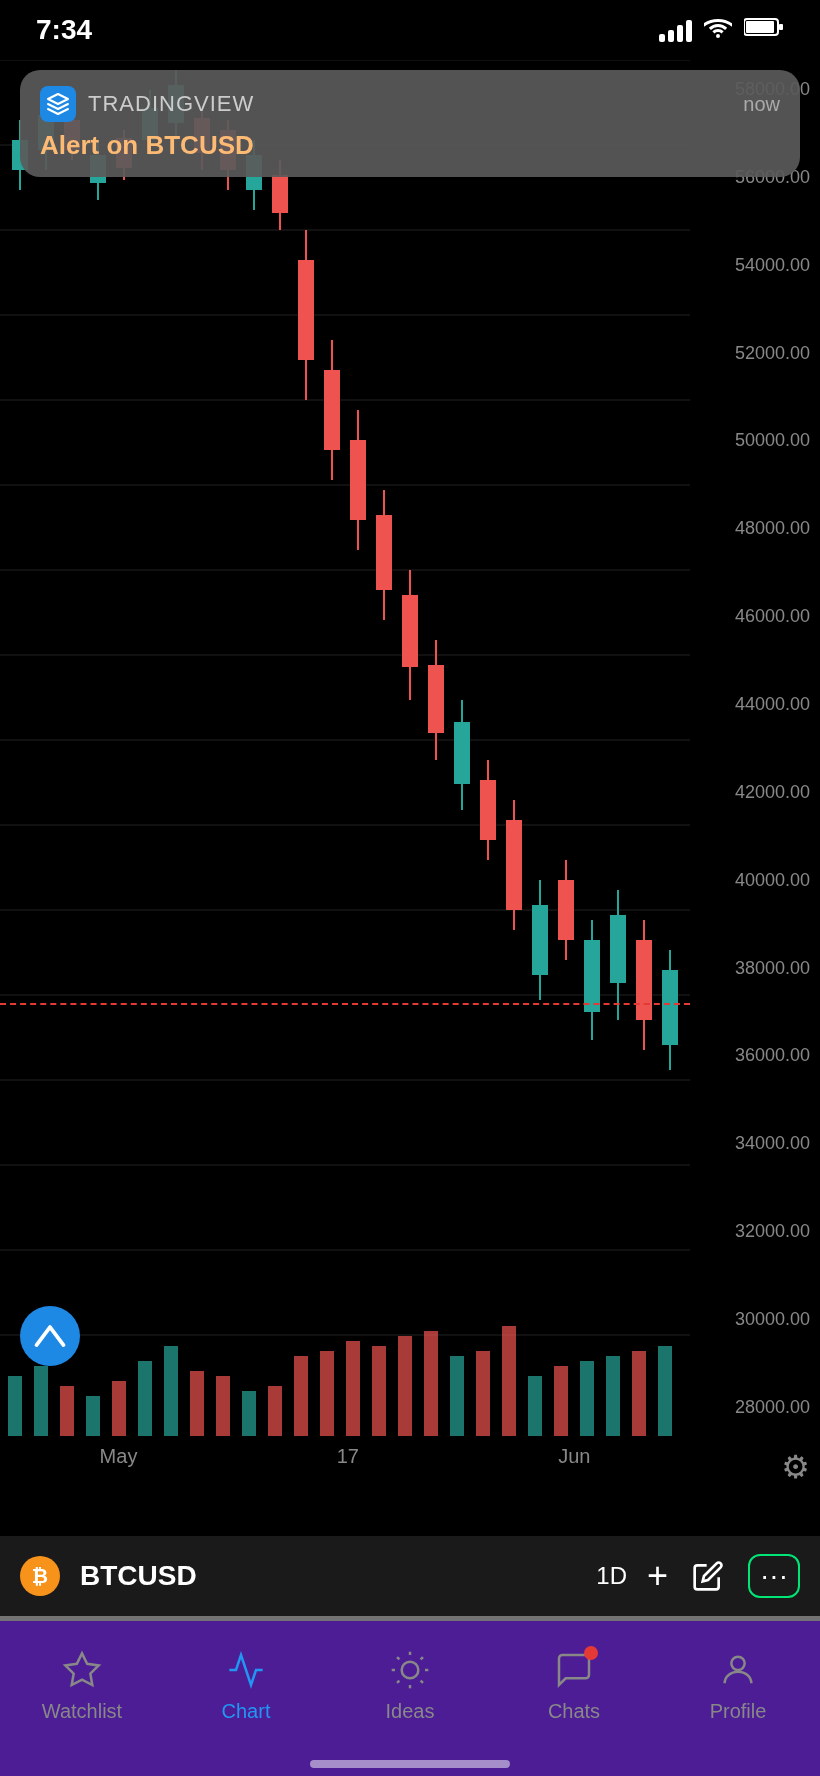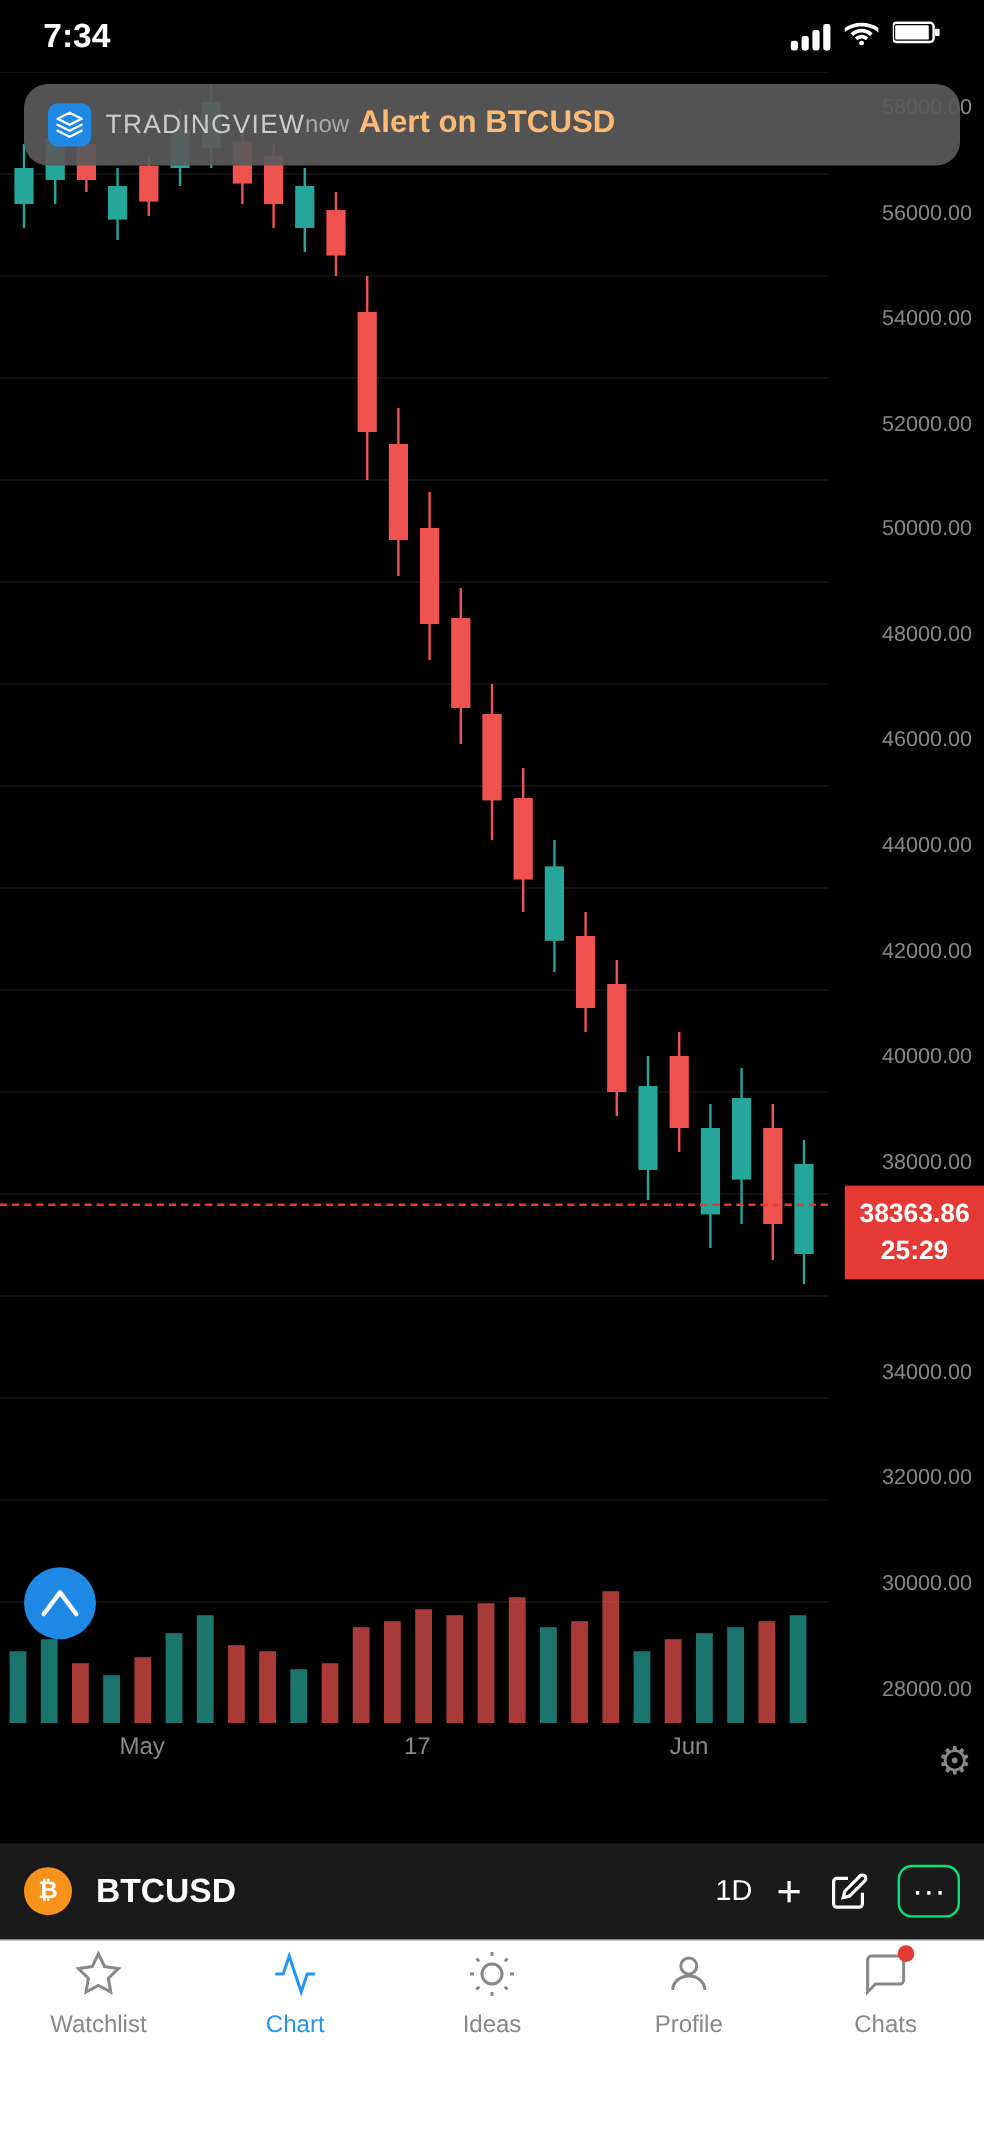--- a/index.html
+++ b/index.html
@@ -58,21 +58,21 @@
     .notification-banner {
       position: absolute;
       top: 70px;
       left: 20px;
       right: 20px;
       background: rgba(90,90,90,0.92);
       border-radius: 20px;
       padding: 16px 20px;
       z-index: 200;
       display: flex;
-      flex-direction: row;
+      flex-direction: column;
       gap: 8px;
     }
     .notif-header {
       display: flex;
       align-items: center;
       justify-content: space-between;
     }
     .notif-app-info {
       display: flex;
       align-items: center;
@@ -248,25 +248,25 @@
       padding: 2px 10px;
     }
 
     
     .bottom-nav {
       position: absolute;
       bottom: 0;
       left: 0;
       right: 0;
       height: 160px;
-      background: #ffffff;
-      border-top: 1px solid #737373;
+      background: #4c1d95;
+      border-top: 5px solid #737373;
       display: flex;
       align-items: flex-start;
-      padding-top: 8px;
+      padding-top: 29px;
     }
     .nav-item {
       flex: 1;
       display: flex;
       flex-direction: column;
       align-items: center;
       gap: 6px;
     }
     .nav-label {
       font-size: 20px;
@@ -473,24 +473,20 @@
     <span class="price-label">40000.00</span>
     <span class="price-label">38000.00</span>
     <span class="price-label">36000.00</span>
     <span class="price-label">34000.00</span>
     <span class="price-label">32000.00</span>
     <span class="price-label">30000.00</span>
     <span class="price-label">28000.00</span>
   </div>
 
   <div class="price-line" style="top: 1003px;"></div>
-  <div class="current-price-badge" style="top: 988px; font-size: 22px; padding: 8px 12px;">
-    <div>38363.86</div>
-    <div>25:29</div>
-  </div>
 
   <div style="position:absolute; bottom:170px; left:20px; width:60px; height:60px; background:#1e88e5; border-radius:50%; display:flex; align-items:center; justify-content:center;">
     <svg width="36" height="36" viewBox="0 0 24 24" fill="none">
       <path d="M3 18l9-12 9 12" stroke="white" stroke-width="2.5" stroke-linecap="round" stroke-linejoin="round"></path>
     </svg>
   </div>
 
   <div class="volume-area">
     <svg width="100%" height="100%" viewBox="0 0 690 160" preserveAspectRatio="none">
       <rect x="8" y="100" width="14" height="60" fill="#26a69a" opacity="0.7"></rect>
@@ -579,32 +575,32 @@
         <line x1="18.36" y1="18.36" x2="19.78" y2="19.78"></line>
         <line x1="1" y1="12" x2="3" y2="12"></line>
         <line x1="21" y1="12" x2="23" y2="12"></line>
         <line x1="4.22" y1="19.78" x2="5.64" y2="18.36"></line>
         <line x1="18.36" y1="5.64" x2="19.78" y2="4.22"></line>
       </svg>
     </div>
     <span class="nav-label">Ideas</span>
   </div>
   <div class="nav-item">
+    <div class="nav-icon-wrapper" style="position:relative;">
+      <svg width="40" height="40" viewBox="0 0 24 24" fill="none" stroke="#888" stroke-width="1.5">
+        <path d="M21 15a2 2 0 0 1-2 2H7l-4 4V5a2 2 0 0 1 2-2h14a2 2 0 0 1 2 2z"></path>
+      </svg>
+      <div class="nav-badge"></div>
+    </div>
+    <span class="nav-label">Chats</span>
+  </div>
+  <div class="nav-item">
     <div class="nav-icon-wrapper">
       <svg width="40" height="40" viewBox="0 0 24 24" fill="none" stroke="#888" stroke-width="1.5">
         <circle cx="12" cy="8" r="4"></circle>
         <path d="M4 20c0-4 3.6-7 8-7s8 3 8 7"></path>
       </svg>
     </div>
     <span class="nav-label">Profile</span>
   </div>
-  <div class="nav-item">
-    <div class="nav-icon-wrapper" style="position:relative;">
-      <svg width="40" height="40" viewBox="0 0 24 24" fill="none" stroke="#888" stroke-width="1.5">
-        <path d="M21 15a2 2 0 0 1-2 2H7l-4 4V5a2 2 0 0 1 2-2h14a2 2 0 0 1 2 2z"></path>
-      </svg>
-      <div class="nav-badge"></div>
-    </div>
-    <span class="nav-label">Chats</span>
-  </div>
 </div>
 
 <div class="home-indicator"></div>
 
 </body></html>

